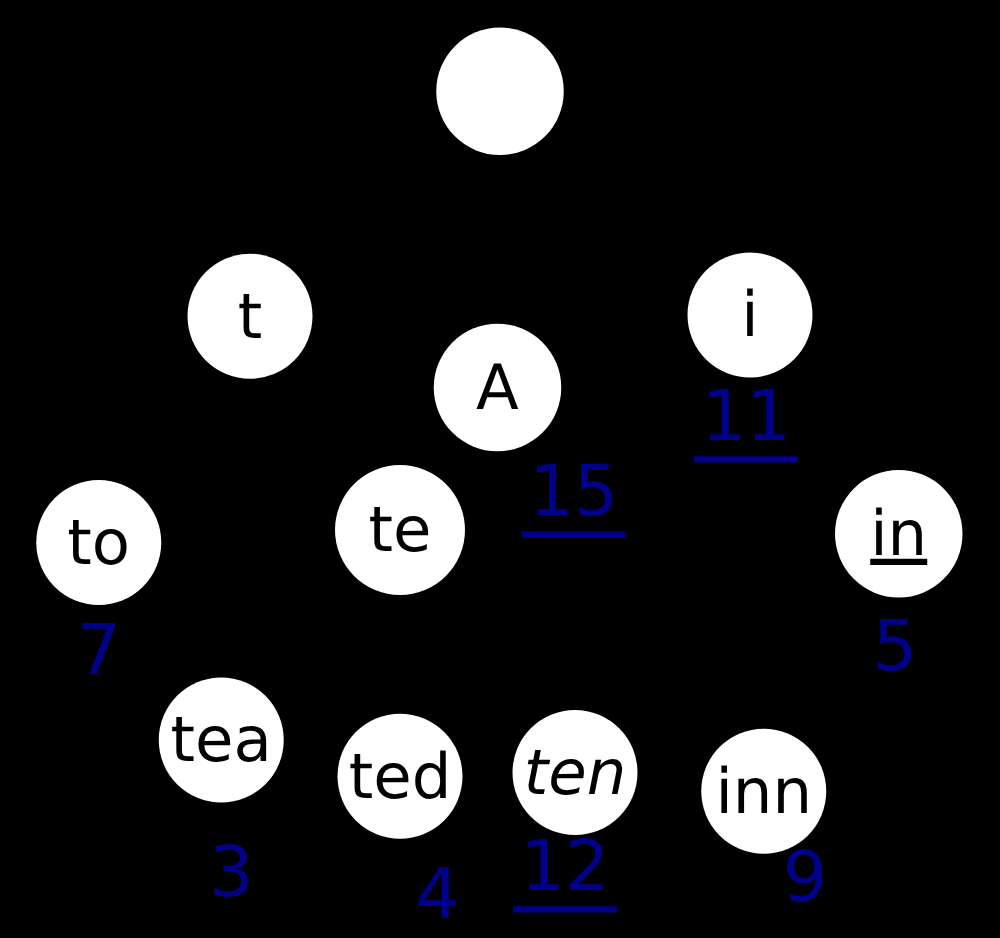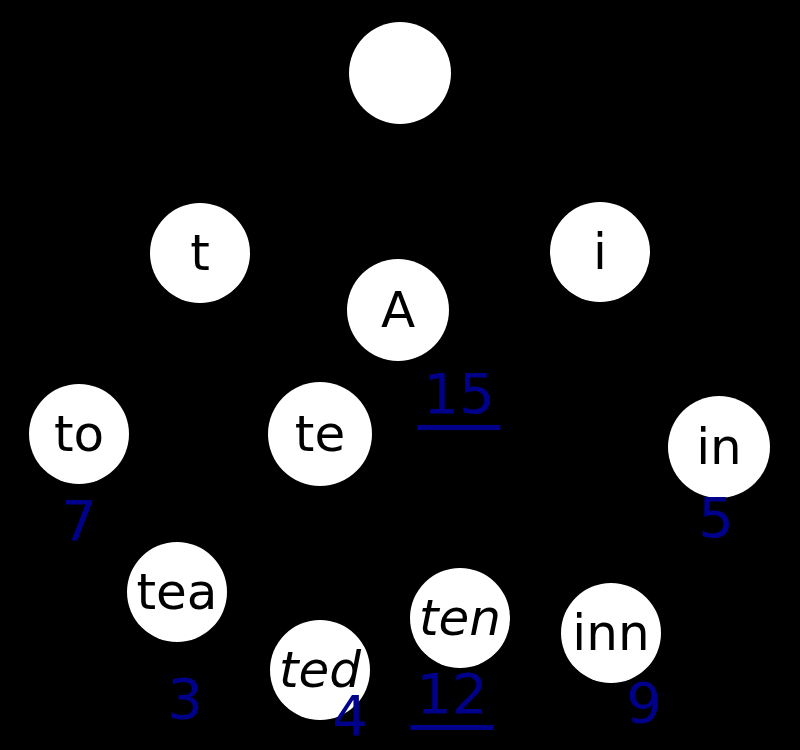--- a/index.html
+++ b/index.html
@@ -51,38 +51,39 @@
     </div>
     <div class="node" style="left: 347px; top: 259px; width: 102px; height: 102px;">
       <span class="node-label">A</span>
     </div>
     <div class="node" style="left: 550px; top: 202px; width: 100px; height: 100px;">
       <span class="node-label">i</span>
     </div>
     <div class="node" style="left: 29px; top: 384px; width: 100px; height: 100px;">
       <span class="node-label">to</span>
     </div>
-    <div class="node" style="left: 268px; top: 382px; width: 104px; height: 104px;">
+    <div class="node" style="left: 268px; top: 372px; width: 104px; height: 104px;">
       <span class="node-label">te</span>
     </div>
-    <div class="node" style="left: 668px; top: 396px; width: 102px; height: 102px;">
+    <div class="node" style="left: 668px; top: 376px; width: 102px; height: 102px; text-decoration: underline;">
       <span class="node-label">in</span>
     </div>
     <div class="node" style="left: 127px; top: 542px; width: 100px; height: 100px;">
       <span class="node-label">tea</span>
     </div>
-    <div class="node" style="left: 270px; top: 620px; width: 100px; height: 100px; font-style: italic;">
+    <div class="node" style="left: 270px; top: 571px; width: 100px; height: 100px;">
       <span class="node-label">ted</span>
     </div>
     <div class="node" style="left: 410px; top: 568px; width: 100px; height: 100px; font-style: italic;">
       <span class="node-label">ten</span>
     </div>
     <div class="node" style="left: 561px; top: 583px; width: 100px; height: 100px;">
       <span class="node-label">inn</span>
     </div>
     <div class="value underline" style="left: 459px; top: 398px;">15</div>
+    <div class="value underline" style="left: 597px; top: 338px;">11</div>
     <div class="value" style="left: 79px; top: 521px;">7</div>
     <div class="value" style="left: 716px; top: 518px;">5</div>
     <div class="value" style="left: 185px; top: 699px;">3</div>
     <div class="value underline" style="left: 452px; top: 698px; text-align: center;">12</div>
     <div class="value" style="left: 350px; top: 716px;">4</div>
     <div class="value" style="left: 644px; top: 703px;">9</div>
   </div>
 
 </body></html>

